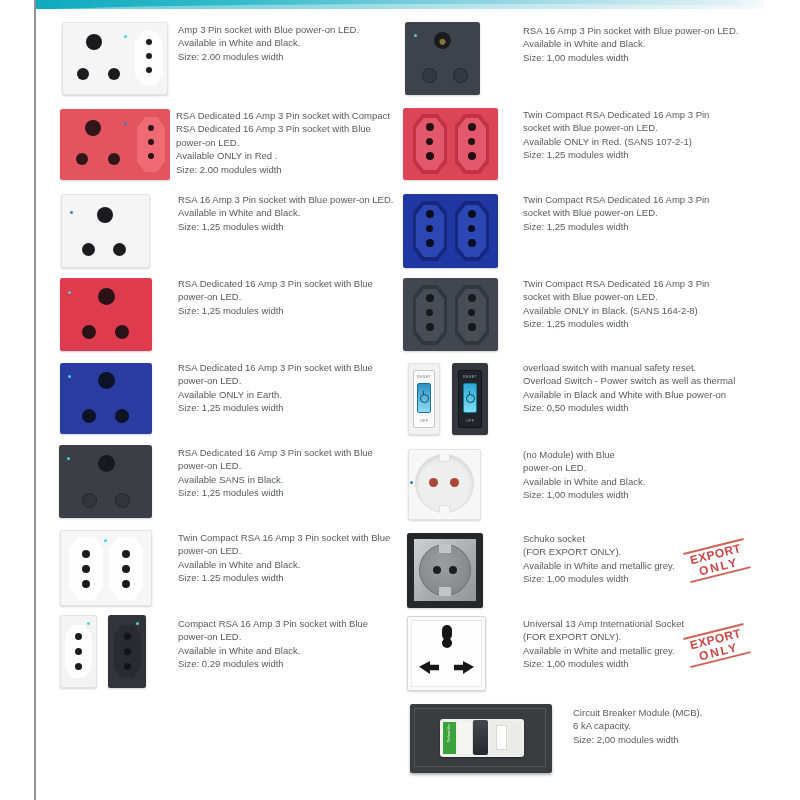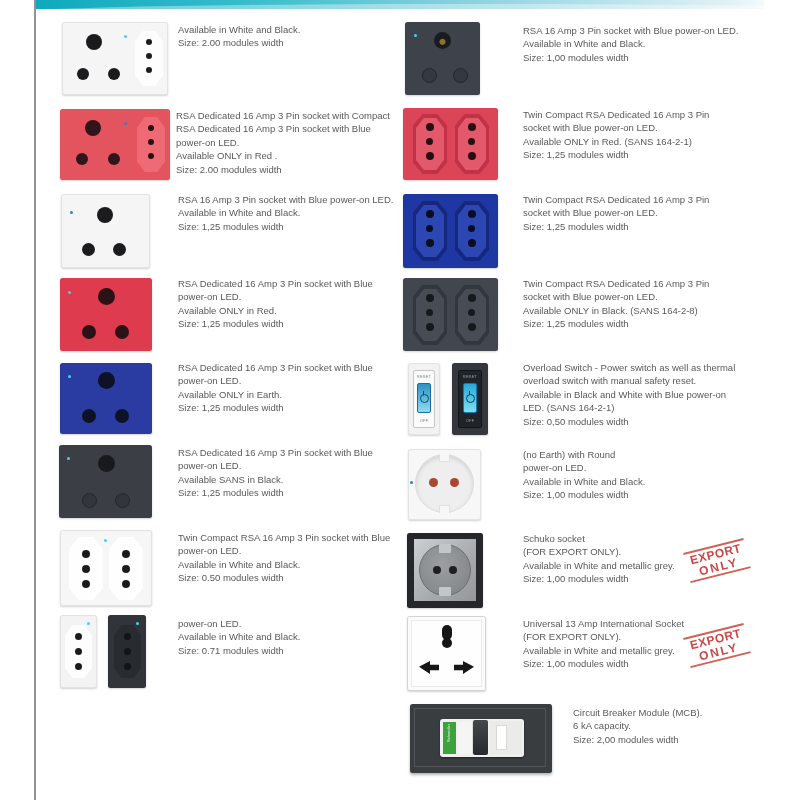--- a/index.html
+++ b/index.html
@@ -37,20 +37,21 @@
     <div class="h" style="left:24px;top:12px;width:16px;height:16px;"></div>
     <div class="h" style="left:15px;top:46px;width:12px;height:12px;"></div>
     <div class="h" style="left:46px;top:46px;width:12px;height:12px;"></div>
     <div class="led" style="left:62px;top:13px;"></div>
     <div class="hex" style="left:73px;top:9px;width:28px;height:55px;background:#fdfdfe;filter:drop-shadow(0 0 1px rgba(0,0,0,.3));"></div>
     <div class="h" style="left:84px;top:17px;width:6px;height:6px;"></div>
     <div class="h" style="left:84px;top:31px;width:6px;height:6px;"></div>
     <div class="h" style="left:84px;top:45px;width:6px;height:6px;"></div>
   </div>
   <div class="txt" style="left:178px;top:23px;">
+      <div>Amp 3 Pin socket with Blue power-on LED.</div>
       <div>Available in White and Black.</div>
       <div>Size: 2.00 modules width</div>
     </div>
 
   <div class="fig" style="left:60px;top:109px;width:110px;height:71px;">
     <div class="pl" style="background:#e4545f;"></div>
     <div class="h" style="left:25px;top:11px;width:16px;height:16px;background:#30161a;"></div>
     <div class="h" style="left:16px;top:44px;width:12px;height:12px;background:#30161a;"></div>
     <div class="h" style="left:48px;top:44px;width:12px;height:12px;background:#30161a;"></div>
     <div class="led" style="left:64px;top:13px;background:#2b84c9;"></div>
@@ -83,21 +84,20 @@
   <div class="fig" style="left:60px;top:278px;width:92px;height:73px;">
     <div class="pl" style="background:#df3b4e;"></div>
     <div class="h" style="left:38px;top:10px;width:17px;height:17px;background:#2b1216;"></div>
     <div class="h" style="left:22px;top:47px;width:14px;height:14px;background:#2b1216;"></div>
     <div class="h" style="left:55px;top:47px;width:14px;height:14px;background:#2b1216;"></div>
     <div class="led" style="left:8px;top:13px;background:#59c7e8;"></div>
   </div>
   <div class="txt" style="left:178px;top:277px;">
       <div>RSA Dedicated 16 Amp 3 Pin socket with Blue</div>
       <div>power-on LED.</div>
-      <div>Available ONLY in Red.</div>
       <div>Size: 1,25 modules width</div>
     </div>
 
   <div class="fig" style="left:60px;top:363px;width:92px;height:71px;">
     <div class="pl" style="background:#2a3ca2;"></div>
     <div class="h" style="left:38px;top:9px;width:17px;height:17px;background:#0e1226;"></div>
     <div class="h" style="left:22px;top:46px;width:14px;height:14px;background:#0e1226;"></div>
     <div class="h" style="left:55px;top:46px;width:14px;height:14px;background:#0e1226;"></div>
     <div class="led" style="left:8px;top:12px;"></div>
   </div>
@@ -131,43 +131,44 @@
     <div class="h" style="left:22px;top:50px;width:8px;height:8px;"></div>
     <div class="h" style="left:62px;top:20px;width:8px;height:8px;"></div>
     <div class="h" style="left:62px;top:35px;width:8px;height:8px;"></div>
     <div class="h" style="left:62px;top:50px;width:8px;height:8px;"></div>
     <div class="led" style="left:44px;top:9px;"></div>
   </div>
   <div class="txt" style="left:178px;top:531px;">
       <div>Twin Compact RSA 16 Amp 3 Pin socket with Blue</div>
       <div>power-on LED.</div>
       <div>Available in White and Black.</div>
-      <div>Size: 0.50 modules width</div>
+      <div>Size: 1.25 modules width</div>
     </div>
 
   <div class="fig" style="left:60px;top:615px;width:37px;height:73px;">
     <div class="pl wpl" style="background:#f3f3f4;"></div>
     <div class="hex" style="left:5px;top:10px;width:27px;height:53px;background:#fdfdfe;filter:drop-shadow(0 0 1px rgba(0,0,0,.3));"></div>
     <div class="h" style="left:15px;top:18px;width:7px;height:7px;"></div>
     <div class="h" style="left:15px;top:33px;width:7px;height:7px;"></div>
     <div class="h" style="left:15px;top:48px;width:7px;height:7px;"></div>
     <div class="led" style="left:27px;top:7px;"></div>
   </div>
   <div class="fig" style="left:108px;top:615px;width:38px;height:73px;">
     <div class="pl" style="background:#31353a;"></div>
     <div class="hex" style="left:6px;top:10px;width:27px;height:53px;background:#282c31;"></div>
     <div class="h" style="left:16px;top:18px;width:7px;height:7px;background:#121417;"></div>
     <div class="h" style="left:16px;top:33px;width:7px;height:7px;background:#121417;"></div>
     <div class="h" style="left:16px;top:48px;width:7px;height:7px;background:#121417;"></div>
     <div class="led" style="left:28px;top:7px;"></div>
   </div>
   <div class="txt" style="left:178px;top:617px;">
-      <div>power-on LED.</div>
-      <div>Available in White and Black.</div>
-      <div>Size: 0.71 modules width</div>
+      <div>Compact RSA 16 Amp 3 Pin socket with Blue</div>
+      <div>power-on LED.</div>
+      <div>Available in White and Black.</div>
+      <div>Size: 0.29 modules width</div>
     </div>
 
   <div class="fig" style="left:405px;top:22px;width:75px;height:73px;">
     <div class="pl" style="background:#3e424a;"></div>
     <div class="h" style="left:29px;top:10px;width:17px;height:17px;background:radial-gradient(circle at 50% 58%,#8a7331 0 2.5px,#191b1f 3.5px);"></div>
     <div class="h" style="left:17px;top:46px;width:15px;height:15px;background:#343840;border:1px solid #23262b;box-sizing:border-box;"></div>
     <div class="h" style="left:48px;top:46px;width:15px;height:15px;background:#343840;border:1px solid #23262b;box-sizing:border-box;"></div>
     <div class="led" style="left:9px;top:12px;"></div>
   </div>
   <div class="txt" style="left:523px;top:24px;">
@@ -185,21 +186,21 @@
     <div class="h" style="left:23px;top:15px;width:8px;height:8px;background:#240f13;"></div>
     <div class="h" style="left:23px;top:30px;width:7px;height:7px;background:#240f13;"></div>
     <div class="h" style="left:23px;top:44px;width:8px;height:8px;background:#240f13;"></div>
     <div class="h" style="left:65px;top:15px;width:8px;height:8px;background:#240f13;"></div>
     <div class="h" style="left:65px;top:30px;width:7px;height:7px;background:#240f13;"></div>
     <div class="h" style="left:65px;top:44px;width:8px;height:8px;background:#240f13;"></div>
   </div>
   <div class="txt" style="left:523px;top:108px;">
       <div>Twin Compact RSA Dedicated 16 Amp 3 Pin</div>
       <div>socket with Blue power-on LED.</div>
-      <div>Available ONLY in Red. (SANS 164-2-1)</div>
+      <div>Available ONLY in Red. (SANS 107-2-1)</div>
       <div>Size: 1,25 modules width</div>
     </div>
 
   <div class="fig" style="left:403px;top:194px;width:95px;height:74px;">
     <div class="pl" style="background:#1f37a2;"></div>
     <div class="hex" style="left:10px;top:7px;width:34px;height:60px;background:#16287e;"></div>
     <div class="hex" style="left:13px;top:11px;width:28px;height:52px;background:#2c46b4;"></div>
     <div class="hex" style="left:52px;top:7px;width:34px;height:60px;background:#16287e;"></div>
     <div class="hex" style="left:55px;top:11px;width:28px;height:52px;background:#2c46b4;"></div>
     <div class="h" style="left:23px;top:16px;width:8px;height:8px;background:#0a0f1f;"></div>
@@ -247,38 +248,37 @@
   <div class="fig" style="left:452px;top:363px;width:36px;height:72px;">
     <div class="pl" style="background:#34383d;"></div>
     <div style="position:absolute;left:6px;top:7px;width:24px;height:58px;background:#202327;border:1px solid #121417;border-radius:2px;box-sizing:border-box;"></div>
     <div class="tinylab" style="left:0;top:11px;width:36px;color:#9ba1a6;">RESET</div>
     <div style="position:absolute;left:11px;top:20px;width:14px;height:30px;background:linear-gradient(180deg,#2aa8d8,#7fe0f2);border:1px solid #0f7ba6;border-radius:2px;box-sizing:border-box;"></div>
     <div style="position:absolute;left:14px;top:31px;width:7px;height:7px;border:1px solid #073d5c;border-radius:50%;"></div>
     <div style="position:absolute;left:17px;top:28px;width:1px;height:4px;background:#073d5c;"></div>
     <div class="tinylab" style="left:0;top:55px;width:36px;color:#9ba1a6;">OFF</div>
   </div>
   <div class="txt" style="left:523px;top:361px;">
+      <div>overload switch with manual safety reset.</div>
       <div>Overload Switch - Power switch as well as thermal</div>
-      <div>overload switch with manual safety reset.</div>
       <div>Available in Black and White with Blue power-on</div>
-      <div>LED. (SANS 164-2-1)</div>
       <div>Size: 0,50 modules width</div>
     </div>
 
   <div class="fig" style="left:408px;top:449px;width:73px;height:71px;">
     <div class="pl wpl" style="background:#f7f7f8;"></div>
     <div style="position:absolute;left:7px;top:5px;width:59px;height:59px;border-radius:50%;background:#eeeeee;border:1px solid #dcdcdd;box-shadow:inset 0 2px 4px rgba(0,0,0,.12);box-sizing:border-box;"></div>
     <div style="position:absolute;left:31px;top:5px;width:11px;height:8px;background:#f7f7f8;border:1px solid #e0e0e1;border-top:none;box-sizing:border-box;"></div>
     <div style="position:absolute;left:31px;top:56px;width:11px;height:8px;background:#f7f7f8;border:1px solid #e0e0e1;border-bottom:none;box-sizing:border-box;"></div>
     <div class="h" style="left:21px;top:29px;width:9px;height:9px;background:#a84733;"></div>
     <div class="h" style="left:42px;top:29px;width:9px;height:9px;background:#a84733;"></div>
     <div class="led" style="left:2px;top:32px;background:#2b84c9;"></div>
   </div>
   <div class="txt" style="left:523px;top:448px;">
-      <div>(no Earth) with Round</div>
+      <div>(no Module) with Blue</div>
       <div>power-on LED.</div>
       <div>Available in White and Black.</div>
       <div>Size: 1,00 modules width</div>
     </div>
 
   <div class="fig" style="left:407px;top:533px;width:76px;height:75px;">
     <div class="pl" style="background:#26272a;"></div>
     <div style="position:absolute;left:7px;top:6px;width:62px;height:62px;background:linear-gradient(135deg,#cdd0d2 0%,#a7aaad 60%,#94979a 100%);"></div>
     <div style="position:absolute;left:12px;top:11px;width:52px;height:52px;border-radius:50%;background:radial-gradient(circle at 45% 40%,#9c9fa2,#7e8184);border:1px solid #6b6e71;box-sizing:border-box;"></div>
     <div style="position:absolute;left:32px;top:11px;width:12px;height:9px;background:#c2c6c8;border-radius:1px;"></div>

